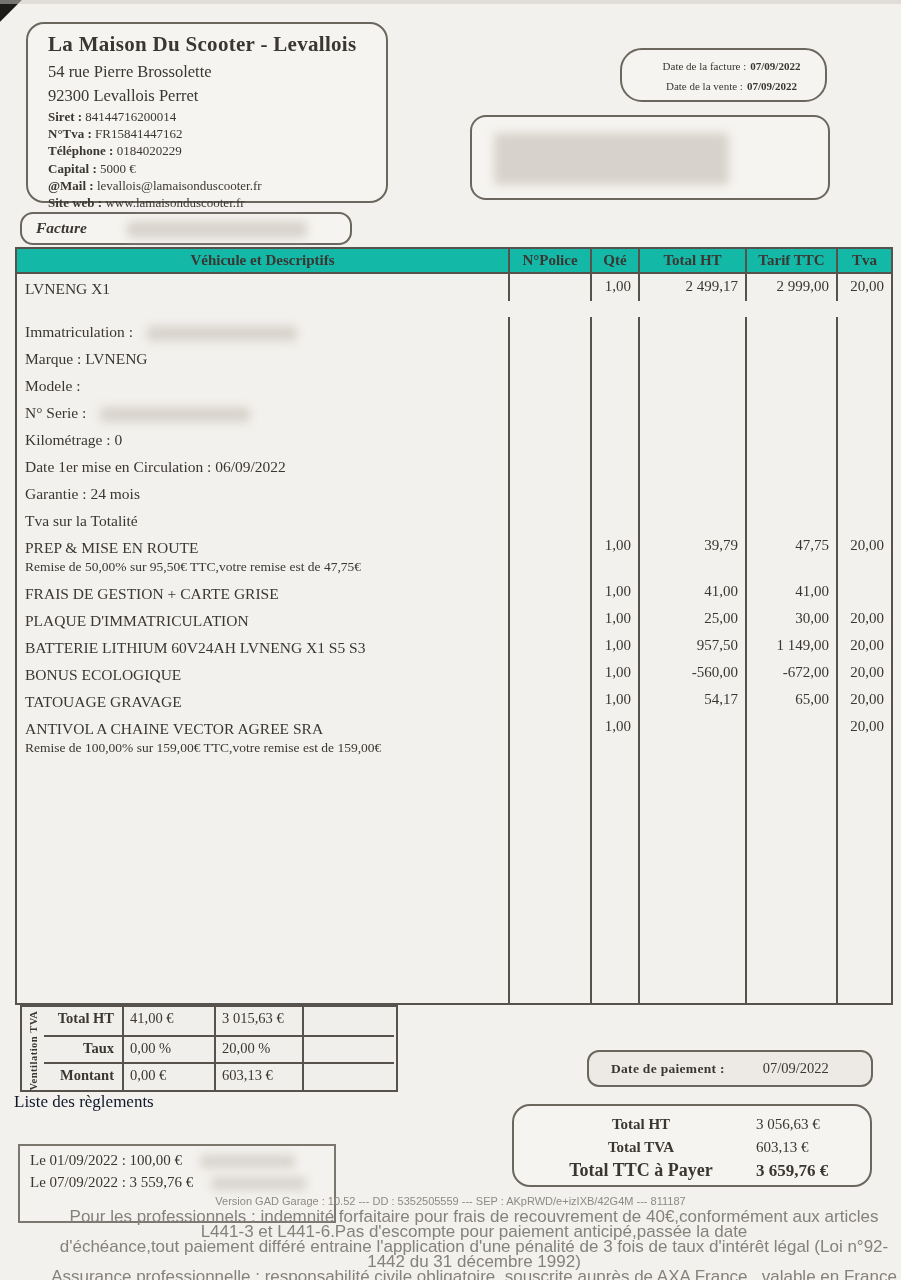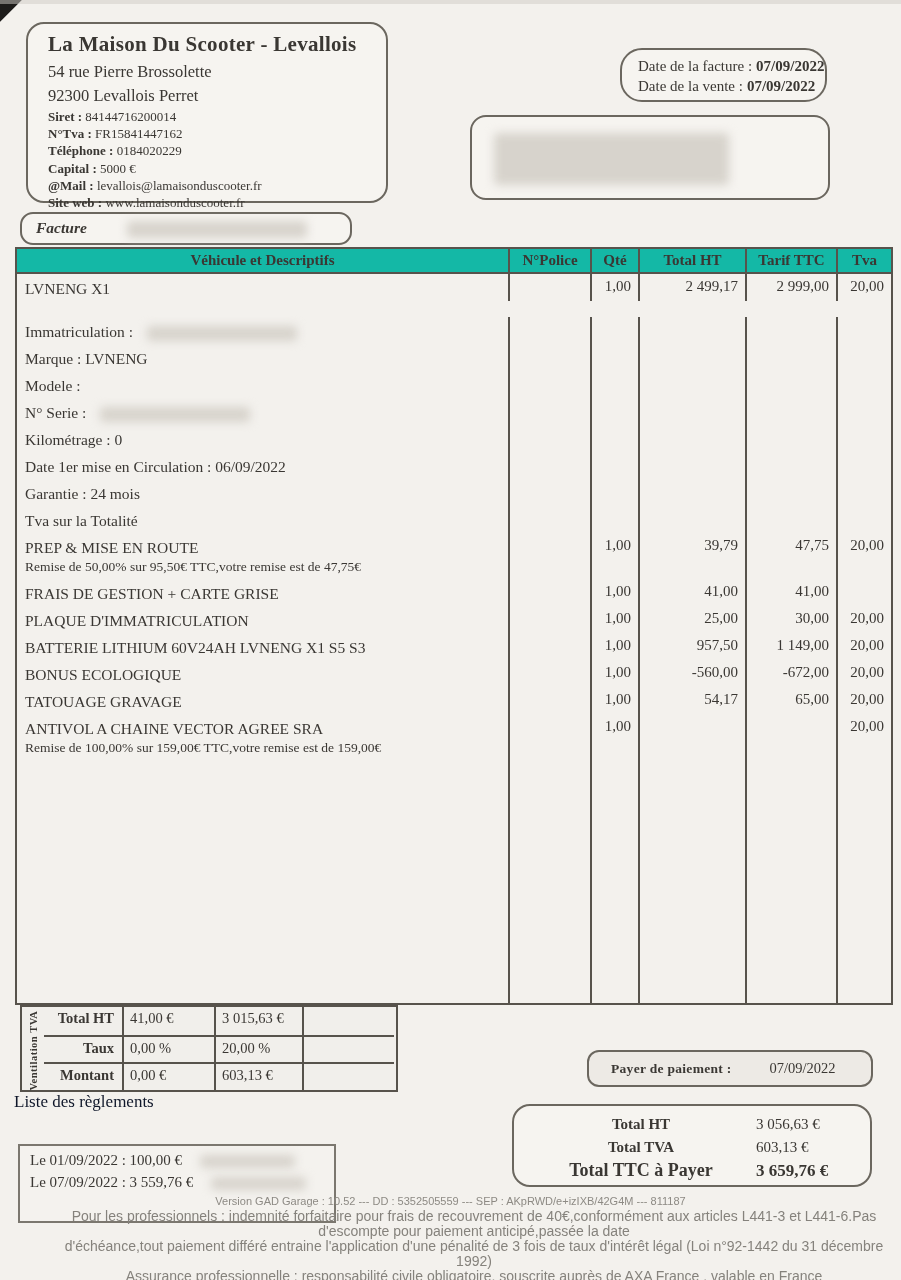--- a/index.html
+++ b/index.html
@@ -19,21 +19,21 @@
 
   
   .seller { left:26px; top:22px; width:362px; height:181px; padding:8px 16px 0 20px; }
   .seller-name { font-size:21px; font-weight:bold; letter-spacing:.3px; margin-bottom:3px; }
   .seller-addr { font-size:16.5px; line-height:24px; }
   .info-line { font-size:13px; line-height:17.2px; }
   .info-line .lbl { font-weight:bold; }
 
   
   .dates { left:620px; top:48px; width:207px; height:54px; border-radius:22px; padding:6px 0 0 16px; }
-  .date-row { font-size:15px; line-height:20px; white-space:nowrap; }
+  .date-row { font-size:11px; line-height:20px; white-space:nowrap;text-align:center; }
   .date-row .val { font-weight:bold; margin-left:4px; }
 
   
   .customer { left:470px; top:115px; width:360px; height:85px; border-radius:16px; }
   .blur { display:inline-block; background:#d7d3cc; filter:blur(5px); border-radius:4px; vertical-align:middle; }
   .customer .blur { position:absolute; left:22px; top:16px; width:235px; height:52px; }
 
   
   .facture { left:20px; top:212px; width:332px; height:33px; border-radius:13px; padding:5px 0 0 14px;font-style:italic; }
   .facture-label { font-weight:bold; font-size:15.5px; display:inline-block; }
@@ -94,21 +94,21 @@
   .total-row { display:flex; align-items:baseline; line-height:23px; }
   .total-row .tl { width:230px; text-align:center; font-weight:bold; font-size:15px; }
   .total-row .tv { flex:1; text-align:left; font-size:15px; }
   .total-row.final .tl { font-size:18px; }
   .total-row.final .tv { font-size:17px; font-weight:bold; }
 
   
   .footer { position:absolute; left:0; top:1194px; width:100%; text-align:center;
     font-family:"Liberation Sans", sans-serif; color:#8d8a84; }
   .footer .f1 { font-size:11px; line-height:15px; }
-  .footer .f2 { font-size:14px; line-height:15px; color:#85827c;margin-left:47px; }
+  .footer .f2 { font-size:17px; line-height:15px; color:#85827c;margin-left:47px; }
 </style>
 </head>
 <body>
 
 <div class="page">
   <div class="corner-artifact"></div>
   <div class="top-edge"></div>
 
   <div class="rbox seller">
     <div class="seller-name">La Maison Du Scooter - Levallois</div>
@@ -306,21 +306,21 @@
       </div>
   </div>
 
   <div class="payments-label">Liste des règlements</div>
   <div class="payments-box">
       <div class="pay-line">Le 01/09/2022 : 100,00 €<span class="blur"></span></div>
       <div class="pay-line">Le 07/09/2022 : 3 559,76 €<span class="blur"></span></div>
     </div>
 
   <div class="rbox pay-date">
-    <span class="lbl">Payer de paiement :</span>
+    <span class="lbl">Date de paiement :</span>
     <span class="val">07/09/2022</span>
   </div>
 
   <div class="rbox totals">
       <div class="total-row">
         <div class="tl">Total HT</div>
         <div class="tv">3 056,63 €</div>
       </div>
       <div class="total-row">
         <div class="tl">Total TVA</div>

